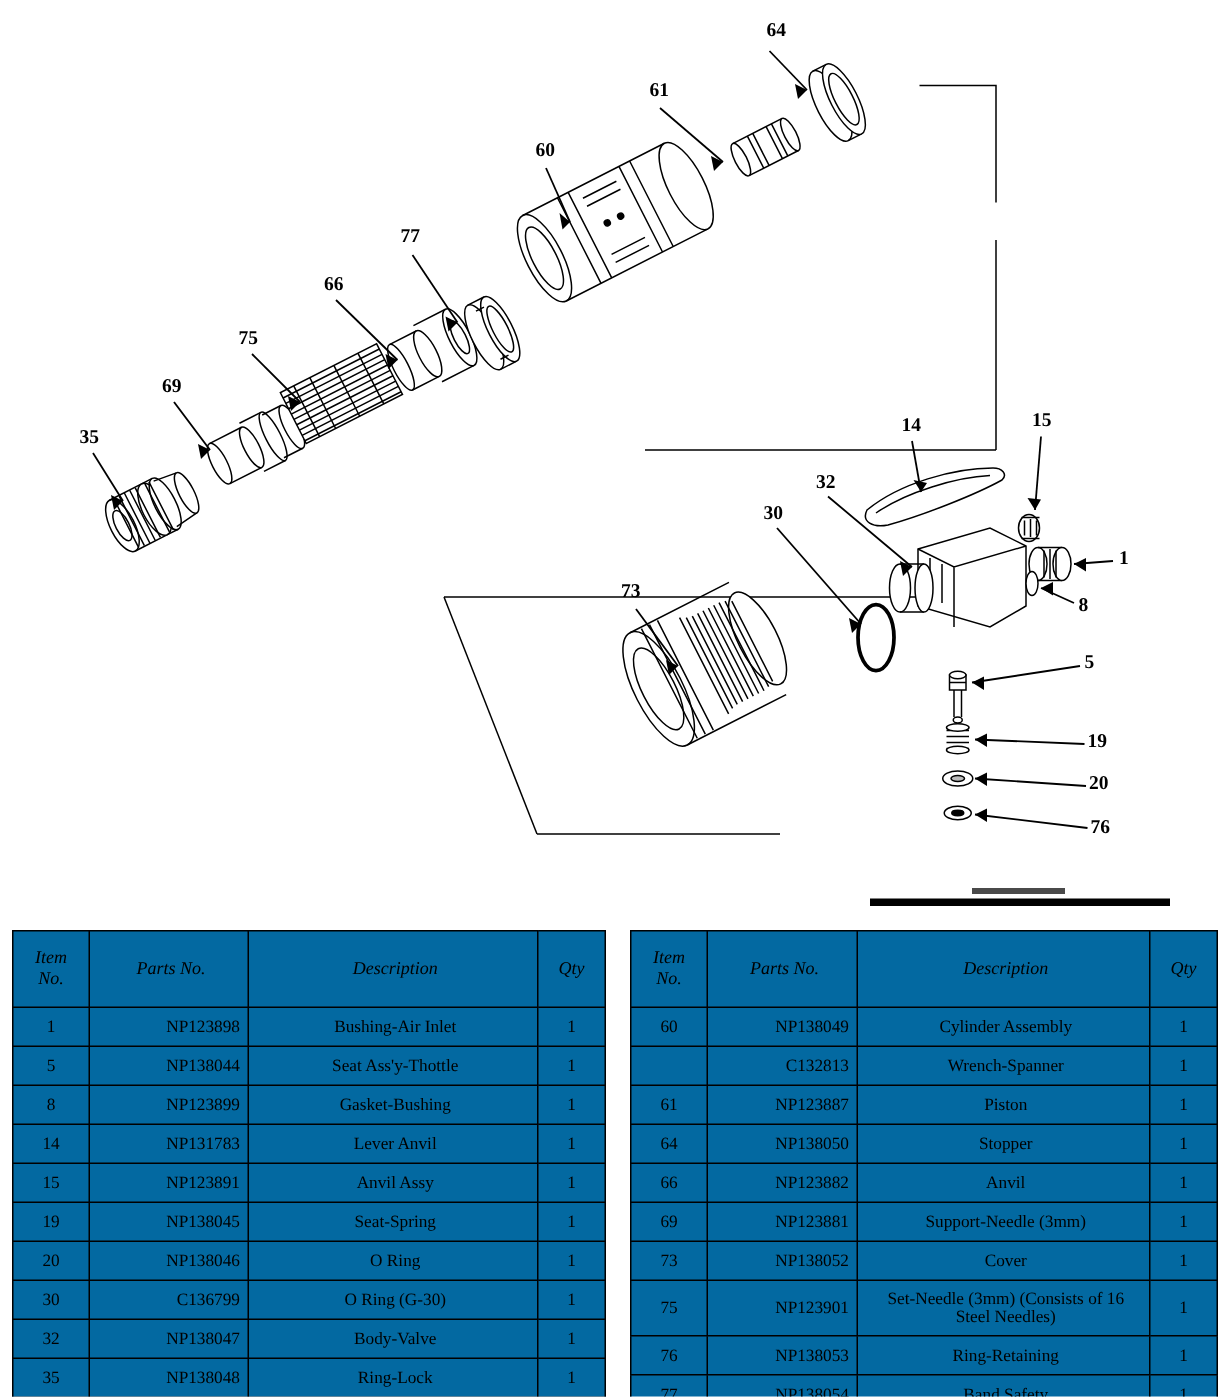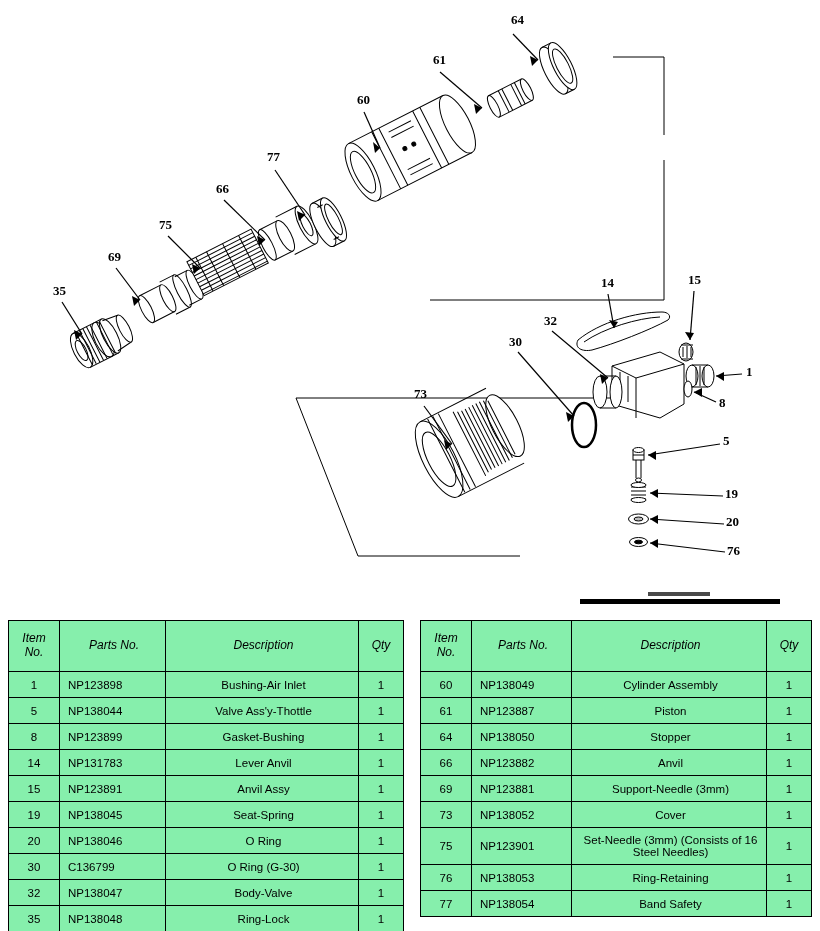--- a/index.html
+++ b/index.html
@@ -34,23 +34,23 @@
   #tables-area {
     position: absolute;
     left: 0;
     top: 612px;
     width: 820px;
     height: 319px;
   }
   table.parts-table {
     position: absolute;
     border-collapse: collapse;
-    font-family: Liberation Sans, sans-serif;
+    font-family: Liberation Serif, serif;
     font-size: 11.5px;
-    background: #86efac;
+    background: #0369a1;
   }
   #table-left {
     left: 8px;
     top: 8px;
     width: 396px;
   }
   #table-right {
     left: 420px;
     top: 8px;
     width: 392px;
@@ -66,21 +66,21 @@
     font-weight: normal;
     font-size: 12px;
     text-align: center;
     height: 44px;
     line-height: 1.15;
   }
   table.parts-table thead th.hdr-desc {
     font-style: italic;
   }
   .col-item { width: 40px; text-align: center; }
-  .col-part { width: 92px; text-align: left; padding-left: 8px !important; }
+  .col-part { width: 92px; text-align: right; padding-left: 8px !important; }
   .col-desc { text-align: center; padding-left: 8px !important; }
   .col-qty { width: 34px; text-align: center; }
   table.parts-table tbody td {
     height: 19px;
   }
   table.parts-table tbody tr.two-line td {
     height: 30px;
   }
   .rt .col-part { width: 86px; }
   .rt .col-item { width: 40px; }
@@ -353,21 +353,21 @@
     <tbody id="left-body">
         <tr>
           <td class="col-item">1</td>
           <td class="col-part">NP123898</td>
           <td class="col-desc">Bushing-Air Inlet</td>
           <td class="col-qty">1</td>
         </tr>
         <tr>
           <td class="col-item">5</td>
           <td class="col-part">NP138044</td>
-          <td class="col-desc">Valve Ass'y-Thottle</td>
+          <td class="col-desc">Seat Ass'y-Thottle</td>
           <td class="col-qty">1</td>
         </tr>
         <tr>
           <td class="col-item">8</td>
           <td class="col-part">NP123899</td>
           <td class="col-desc">Gasket-Bushing</td>
           <td class="col-qty">1</td>
         </tr>
         <tr>
           <td class="col-item">14</td>
@@ -427,20 +427,26 @@
       </tr>
     </thead>
     <tbody id="right-body">
         <tr>
           <td class="col-item">60</td>
           <td class="col-part">NP138049</td>
           <td class="col-desc">Cylinder Assembly</td>
           <td class="col-qty">1</td>
         </tr>
         <tr>
+          <td class="col-item"></td>
+          <td class="col-part">C132813</td>
+          <td class="col-desc">Wrench-Spanner</td>
+          <td class="col-qty">1</td>
+        </tr>
+        <tr>
           <td class="col-item">61</td>
           <td class="col-part">NP123887</td>
           <td class="col-desc">Piston</td>
           <td class="col-qty">1</td>
         </tr>
         <tr>
           <td class="col-item">64</td>
           <td class="col-part">NP138050</td>
           <td class="col-desc">Stopper</td>
           <td class="col-qty">1</td>

